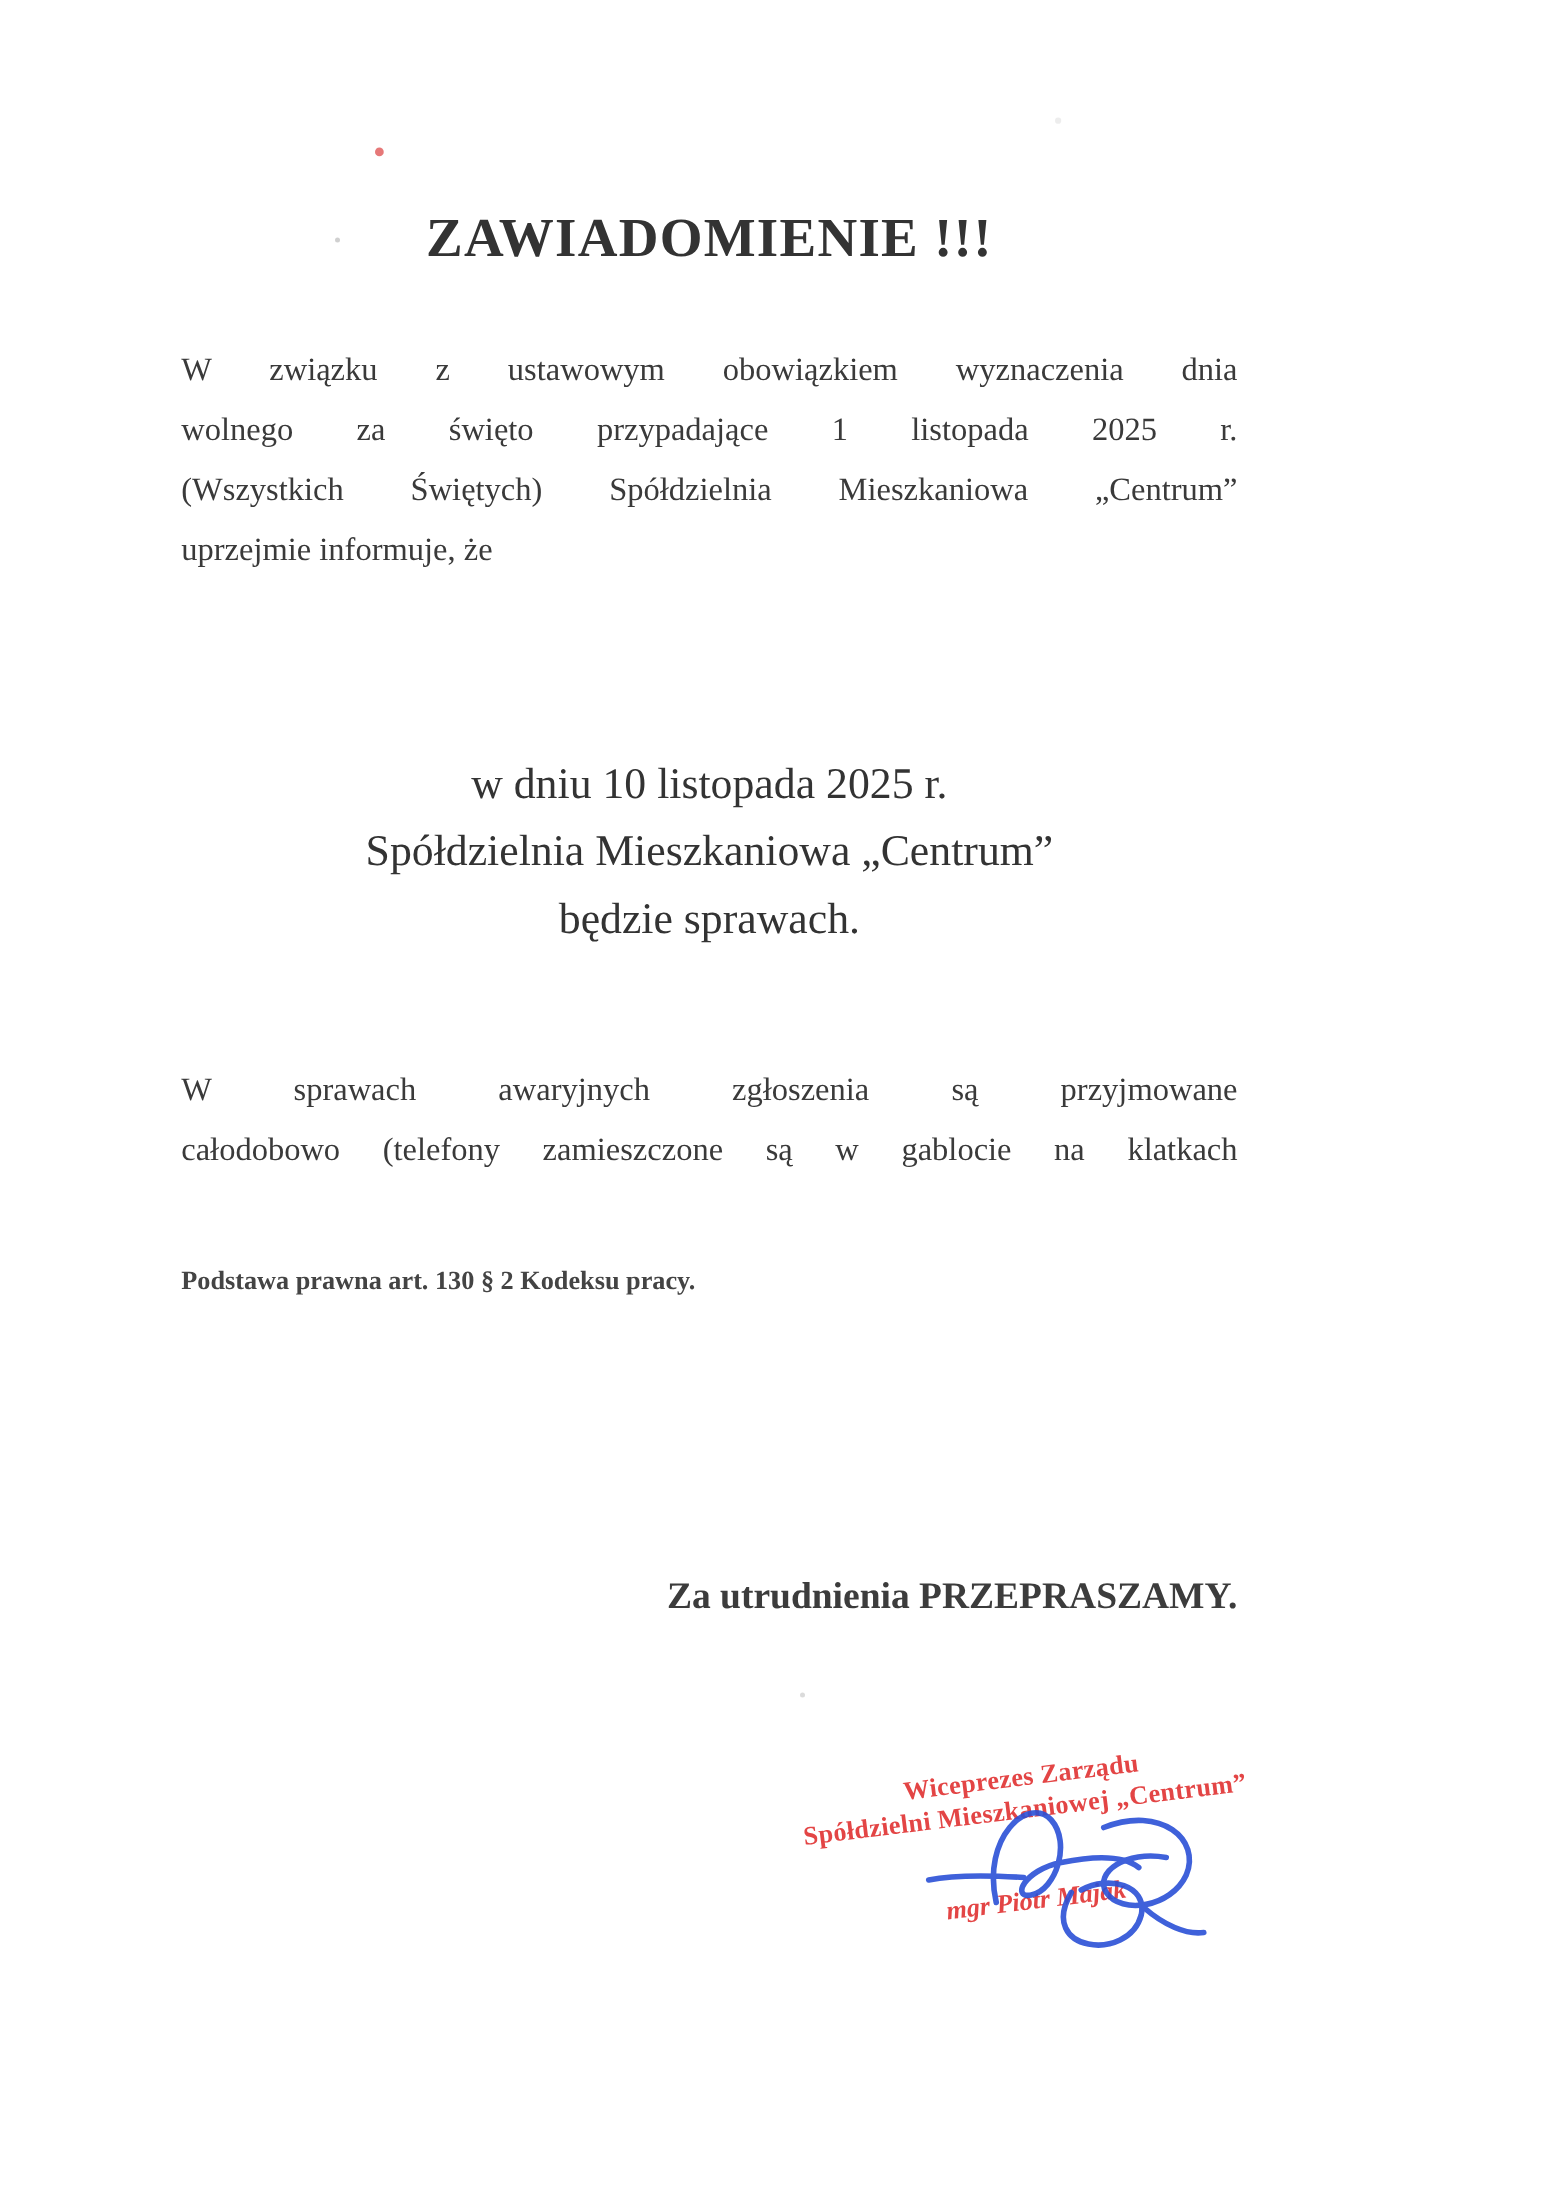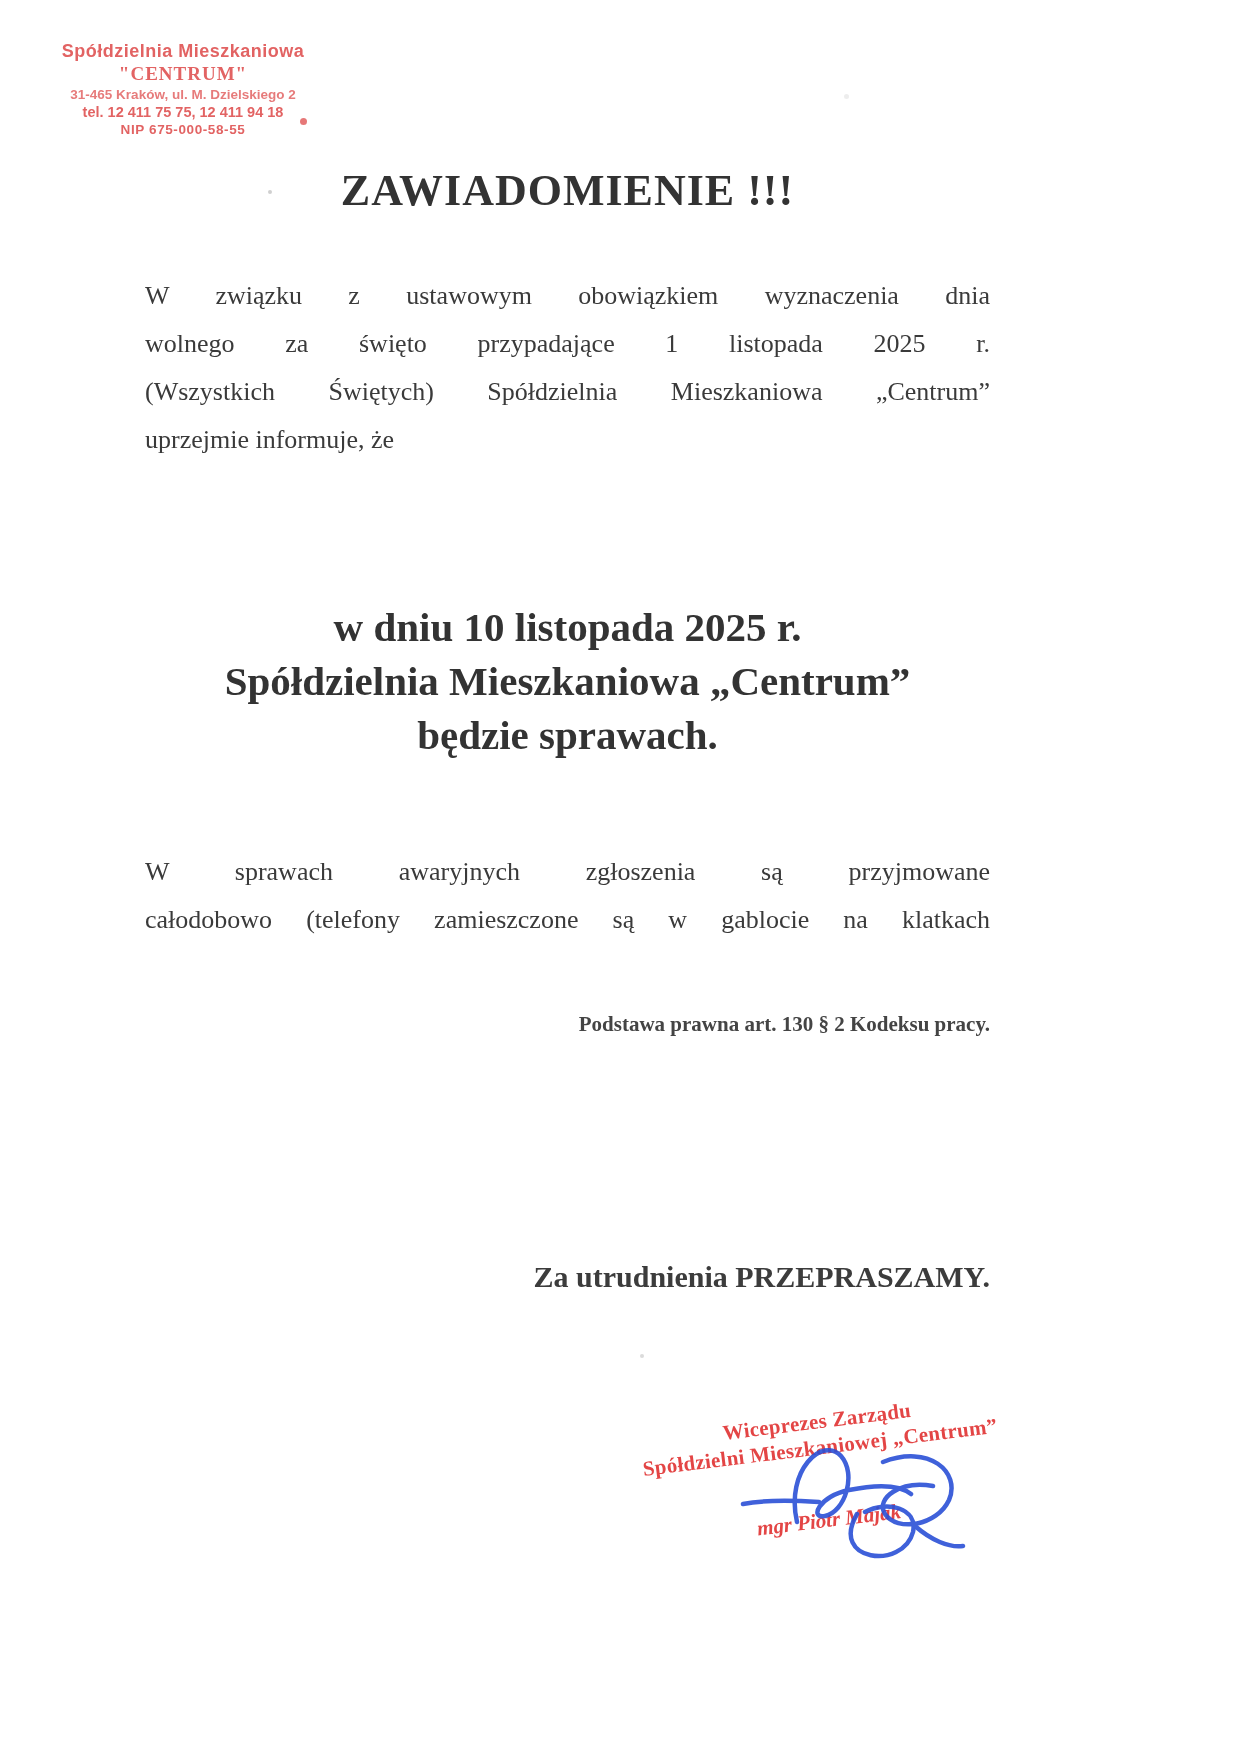--- a/index.html
+++ b/index.html
@@ -41,27 +41,27 @@
   
   .col{position:absolute;left:145px;width:845px;font-size:26px;line-height:48px;}
   .para1{top:272px;}
   .para2{top:848px;}
   .just{text-align:justify;text-align-last:justify;}
   .line{display:block;white-space:nowrap;}
   .just.line{white-space:normal;}
   
   .notice{
     position:absolute;left:145px;top:600px;width:845px;
-    text-align:center;font-size:41px;font-weight:bold;line-height:54px;
+    text-align:center;font-size:35px;font-weight:normal;line-height:54px;
     color:#333;
   }
   
   .legal{
     position:absolute;left:145px;top:1012px;width:845px;
-    font-size:21px;font-weight:bold;color:#444;text-align:right;
+    font-size:21px;font-weight:bold;color:#444;
   }
   
   .apology{
     position:absolute;left:145px;top:1260px;width:845px;
     text-align:right;
     font-size:30px;font-weight:bold;color:#3c3c3c;
   }
   
   .sig-stamp{
     position:absolute;left:615px;top:1408px;width:420px;height:160px;
@@ -83,27 +83,20 @@
   .speck.red{left:300px;top:118px;width:7px;height:7px;background:var(--stamp-red);opacity:.8;}
   .speck.g1{left:268px;top:190px;width:4px;height:4px;background:#777;opacity:.35;}
   .speck.g2{left:844px;top:94px;width:5px;height:5px;background:#999;opacity:.18;}
   .speck.g3{left:640px;top:1354px;width:4px;height:4px;background:#888;opacity:.3;}
 </style>
 </head>
 <body>
 
 <div class="page">
 
-  <div class="hdr-stamp">
-    <div class="s1">Spółdzielnia Mieszkaniowa</div>
-    <div class="s2">"CENTRUM"</div>
-    <div class="s3">31-465 Kraków, ul. M. Dzielskiego 2</div>
-    <div class="s4">tel. 12 411 75 75,  12 411 94 18</div>
-    <div class="s5">NIP 675-000-58-55</div>
-  </div>
 
   <h1 class="title">ZAWIADOMIENIE !!!</h1>
 
   <div class="col para1">
     <span class="line just">W związku z ustawowym obowiązkiem wyznaczenia dnia</span>
     <span class="line just">wolnego za święto przypadające 1 listopada 2025 r.</span>
     <span class="line just">(Wszystkich Świętych) Spółdzielnia Mieszkaniowa „Centrum”</span>
     <span class="line">uprzejmie informuje, że</span>
   </div>
 

